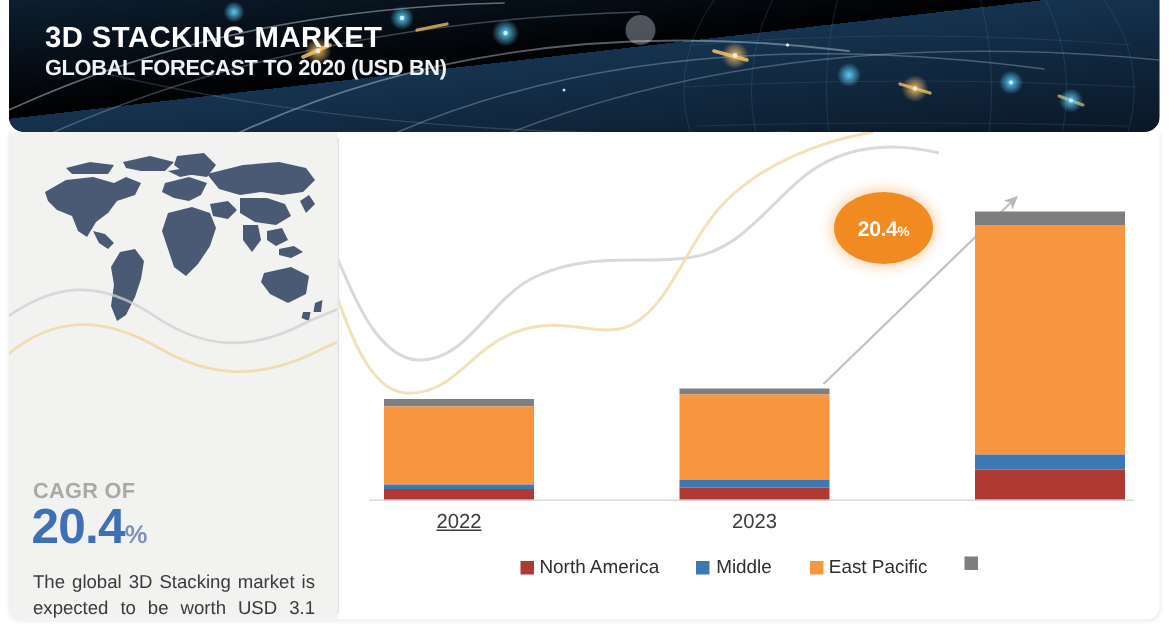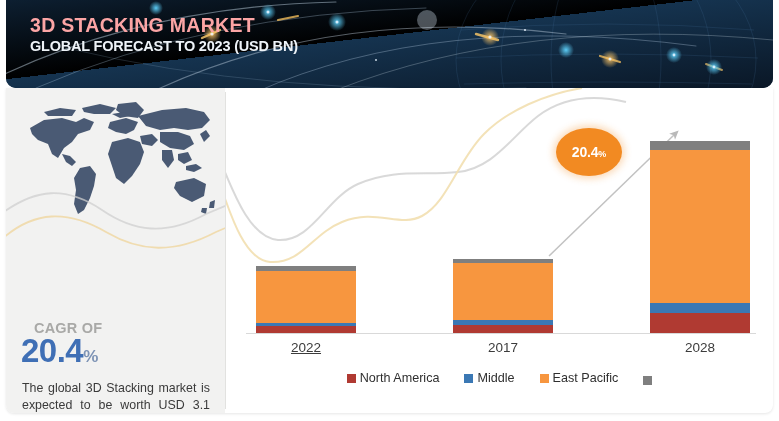--- a/index.html
+++ b/index.html
@@ -18,21 +18,21 @@
     background:
       radial-gradient(ellipse 260px 120px at 62% 18%, rgba(60,110,160,0.30), rgba(0,0,0,0) 70%),
       radial-gradient(ellipse 200px 150px at 92% 70%, rgba(40,80,125,0.35), rgba(0,0,0,0) 72%),
       linear-gradient(105deg,#0e2236 0%,#12304b 38%,#173category 60%,#0c1d2e 100%);
     background-color:#112b44;
     overflow:hidden;
   }
   .banner-svg{position:absolute;inset:0;width:767px;height:88px;display:block;}
   .banner-text{position:absolute;left:24px;top:14px;z-index:4;}
   .title-main{
-    font-size:19.5px;font-weight:bold;color:#fca5a5;letter-spacing:0.3px;
+    font-size:19.5px;font-weight:bold;color:#ffffff;letter-spacing:0.3px;
     line-height:22px;white-space:nowrap;
   }
   .title-sub{
     font-size:14.5px;font-weight:bold;color:#eef3f8;letter-spacing:-0.2px;
     line-height:19px;white-space:nowrap;margin-top:1px;
   }
 
   
   .card{
     position:absolute;left:6px;top:88px;width:767px;height:325px;
@@ -48,21 +48,21 @@
   }
 
   
   .map-wrap{position:absolute;left:8px;top:10px;width:205px;height:130px;}
   .map-wrap svg{display:block;width:205px;height:130px;}
   
   .left-waves{position:absolute;left:0;top:96px;width:219px;height:86px;}
   .left-waves svg{display:block;width:219px;height:86px;}
 
   .cagr-label{
-    position:absolute;left:28px;top:232px;
+    position:absolute;left:16px;top:232px;
     font-size:14.5px;font-weight:bold;color:#a9a9a7;letter-spacing:0.2px;
   }
   .cagr-value{
     position:absolute;left:15px;top:246px;
     font-size:33px;font-weight:bold;color:#3f6fb5;letter-spacing:-0.5px;
     line-height:34px;
   }
   .cagr-pct{font-size:17px;color:#7d93b5;font-weight:bold;letter-spacing:0;}
   .blurb{
     position:absolute;left:16px;top:292px;width:188px;
@@ -98,21 +98,21 @@
   }
   .badge-text{
     font-size:14px;font-weight:bold;color:#ffffff;letter-spacing:-0.2px;
     white-space:nowrap;
   }
   .badge-text .sm{font-size:9px;}
 
   
   .legend{
     position:absolute;left:0;top:283px;width:547px;
-    display:flex;justify-content:center;align-items:flex-end;gap:25px;
+    display:flex;justify-content:center;align-items:flex-start;gap:25px;
   }
   .legend-item{display:flex;align-items:center;gap:4px;}
   .swatch{width:9px;height:9px;display:block;}
   .legend-label{font-size:12.6px;color:#2f2f2f;white-space:nowrap;}
 </style>
 </head>
 <body>
 
 <div id="page">
 
@@ -181,21 +181,21 @@
           <circle cx="484" cy="37" r="1.6"></circle>
         <circle cx="604" cy="59" r="1.5"></circle>
           <circle cx="668" cy="55" r="1.4"></circle>
         <circle cx="708" cy="67" r="1.4"></circle>
           <circle cx="519" cy="30" r="1.1"></circle>
         <circle cx="370" cy="60" r="1"></circle>
       </g>
     </svg>
     <div class="banner-text">
       <div class="title-main">3D STACKING MARKET</div>
-      <div class="title-sub">GLOBAL FORECAST TO 2023 (USD BN)</div>
+      <div class="title-sub">GLOBAL FORECAST TO 2020 (USD BN)</div>
     </div>
   </div>
 
   <div class="card">
 
     <div class="left-panel">
 
       <div class="map-wrap">
         <svg viewBox="0 0 205 130" preserveAspectRatio="xMidYMid meet">
           <g fill="#4a5a74">
@@ -291,30 +291,29 @@
         </div>
         <div class="cat-label" style="left:20px;text-decoration:underline;">2022</div>
 
         <div class="bar-total" style="left:227px;top:200px;">1.2</div>
         <div class="bar" style="left:227px;top:171px;">
           <span class="seg" style="height:4px;background:#7f7f7f;"></span>
           <span class="seg" style="height:57px;background:#f7963f;"></span>
           <span class="seg" style="height:5px;background:#3b78b4;"></span>
           <span class="seg" style="height:8px;background:#b03a32;"></span>
         </div>
-        <div class="cat-label" style="left:217px;">2017</div>
+        <div class="cat-label" style="left:217px;">2023</div>
 
         <div class="bar-total" style="left:424px;top:82px;">3.1</div>
         <div class="bar" style="left:424px;top:53px;">
           <span class="seg" style="height:9px;background:#7f7f7f;"></span>
           <span class="seg" style="height:153px;background:#f7963f;"></span>
           <span class="seg" style="height:10px;background:#3b78b4;"></span>
           <span class="seg" style="height:20px;background:#b03a32;"></span>
         </div>
-        <div class="cat-label" style="left:414px;">2028</div>
 
         <div class="badge">
           <span class="badge-text">
             <span>20.4</span><span class="sm">%</span>
           </span>
         </div>
 
         <div class="legend">
           <div class="legend-item">
             <span class="swatch" style="background:#b03a32;"></span>

